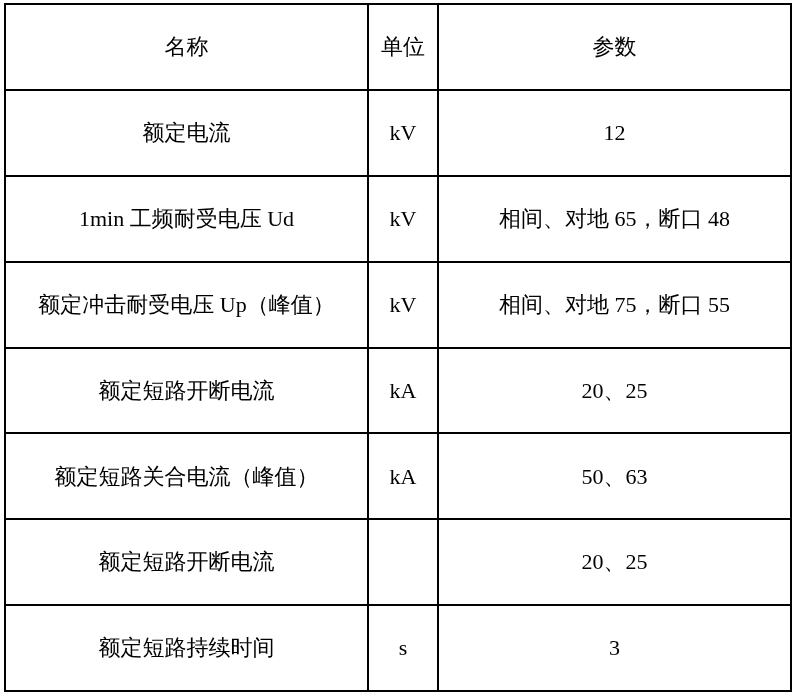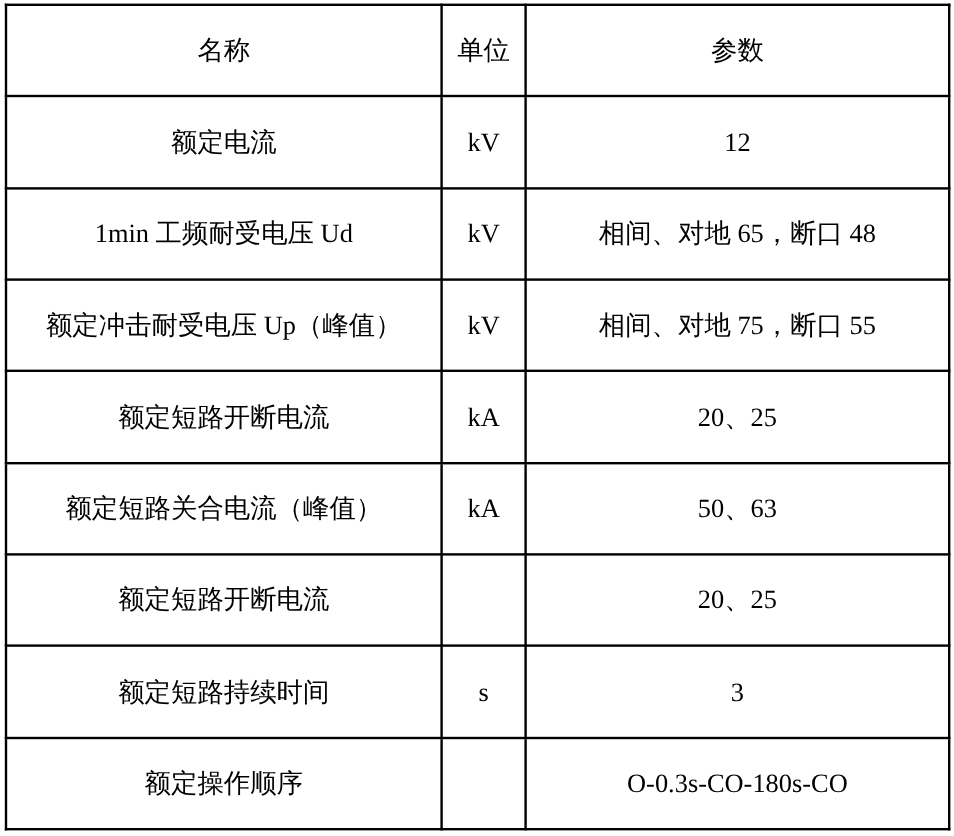--- a/index.html
+++ b/index.html
@@ -85,20 +85,15 @@
     <tr>
       <td>额定短路开断电流</td>
       <td></td>
       <td>20、25</td>
     </tr>
     <tr>
       <td>额定短路持续时间</td>
       <td>s</td>
       <td>3</td>
     </tr>
-    <tr>
-      <td>额定操作顺序</td>
-      <td></td>
-      <td>O-0.3s-CO-180s-CO</td>
-    </tr>
   </tbody>
     </table>
 </div>
 
 </body></html>

